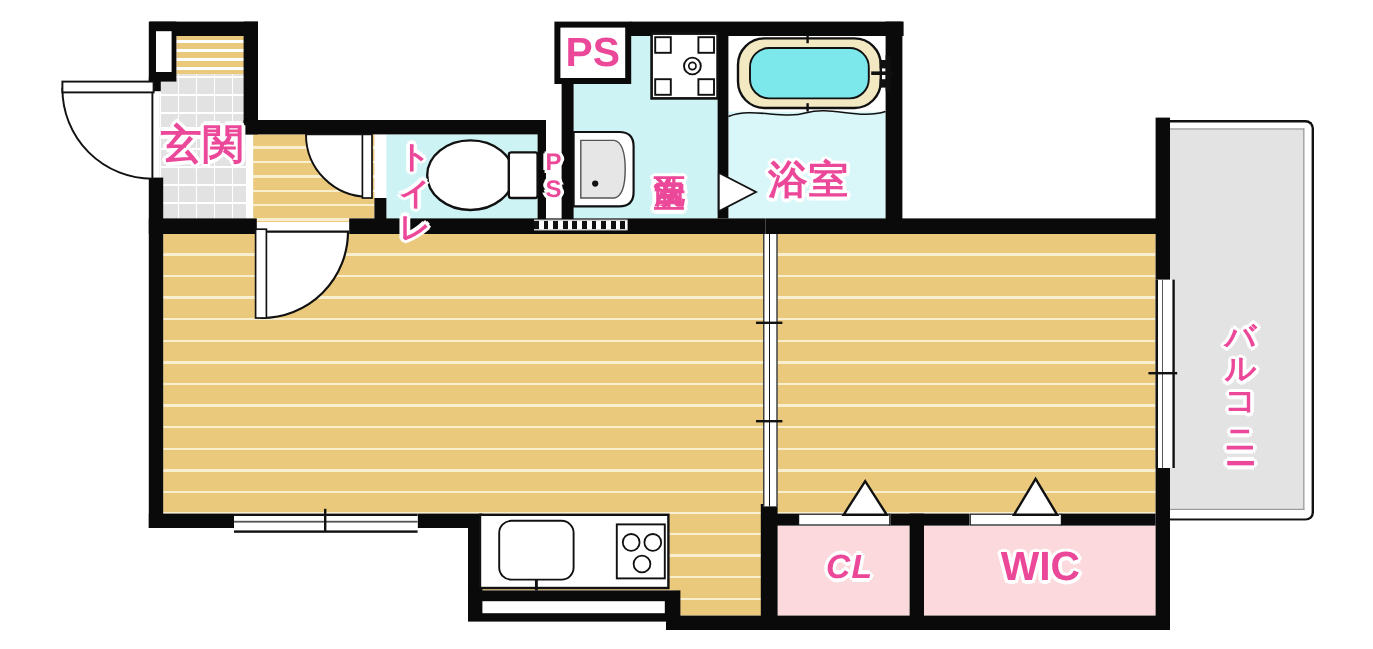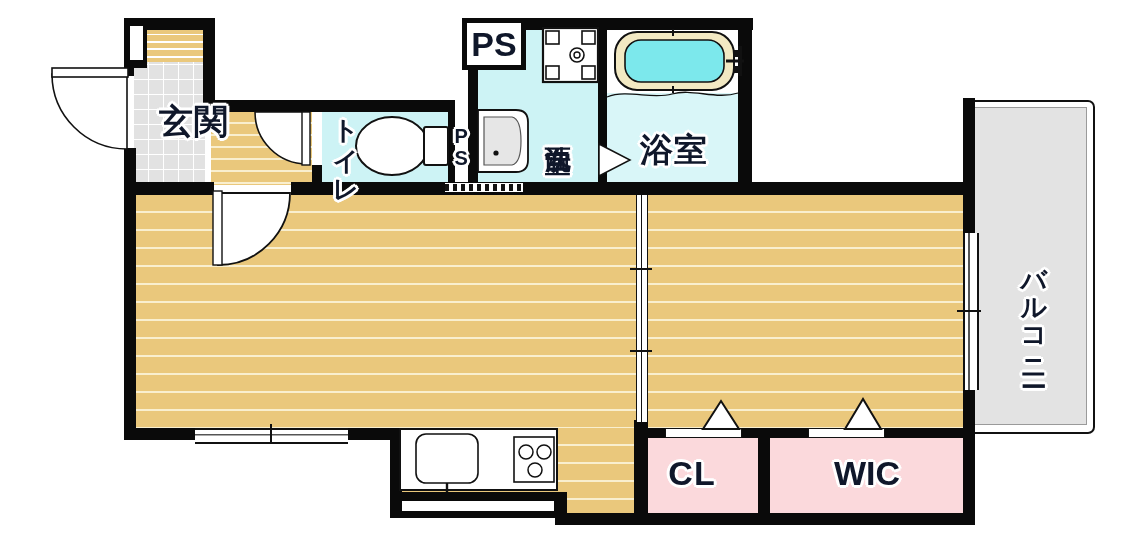--- a/index.html
+++ b/index.html
@@ -12,21 +12,21 @@
   .floor-wood-12{position:absolute;background:repeating-linear-gradient(180deg,
       var(--wood,#eac87c) 0 10px, var(--wood-stripe,#f9efcf) 10px 12px);}
   .floor-wood-7{position:absolute;background:repeating-linear-gradient(180deg,
       var(--wood,#eac87c) 0 5.5px, #ffffff 5.5px 7.5px);}
   .floor-tile{position:absolute;background-color:var(--tile,#e2e2e2);
       background-image:repeating-linear-gradient(0deg,#fff 0 1.5px,transparent 1.5px 15px),
                        repeating-linear-gradient(90deg,#fff 0 1.5px,transparent 1.5px 15px);}
   .floor-wet{position:absolute;background:var(--wet,#cdf3f5);}
   .floor-bath{position:absolute;background:var(--bath-floor,#d9f6f8);}
   .floor-pink{position:absolute;background:var(--closet,#fbd9dc);}
-  .lbl{position:absolute;transform:translate(-50%,-50%);font-weight:bold;color:#0f172a;
+  .lbl{position:absolute;transform:translate(-50%,-50%);font-weight:bold;color:#ec4899;
        white-space:nowrap;line-height:1.02;letter-spacing:1px;
        text-shadow:-2px -2px 0 #fff,2px -2px 0 #fff,-2px 2px 0 #fff,2px 2px 0 #fff,
                    0 -3px 0 #fff,0 3px 0 #fff,-3px 0 0 #fff,3px 0 0 #fff;}
   .vert{writing-mode:vertical-rl;}
   .vert-up{writing-mode:vertical-rl;text-orientation:upright;}
   .window-h{position:absolute;background:#fff;border-top:2px solid #111;border-bottom:2px solid #111;
       background-image:linear-gradient(#555,#555);background-size:100% 1.5px;
       background-position:0 3.5px;background-repeat:no-repeat;}
   .window-v{position:absolute;background:#fff;border-left:2px solid #111;border-right:2px solid #111;
       background-image:linear-gradient(90deg,transparent 0 3px,#555 3px 4.5px,transparent 4.5px);}
@@ -171,23 +171,23 @@
       </g>
       <g>
         <rect x="514" y="437" width="40" height="45" fill="#fff" stroke="#111" stroke-width="1.6"></rect>
         <circle cx="526" cy="452" r="7" fill="#fff" stroke="#111" stroke-width="1.5"></circle>
         <circle cx="544" cy="452" r="7" fill="#fff" stroke="#111" stroke-width="1.5"></circle>
         <circle cx="535" cy="470" r="7" fill="#fff" stroke="#111" stroke-width="1.5"></circle>
       </g>
     </g>
   </svg>
 
-  <div class="lbl" style="left:169px;top:121px;font-size:34px;margin-left:25px;">玄関</div>
+  <div class="lbl" style="left:169px;top:121px;font-size:34px;">玄関</div>
   <div class="lbl vert" style="left:346px;top:146px;font-size:26px;">トイレ</div>
   <div class="lbl" style="left:494px;top:44px;font-size:34px;letter-spacing:0;">PS</div>
   <div class="lbl vert-up" style="left:461px;top:147px;font-size:20px;letter-spacing:0;">PS</div>
   <div class="lbl vert" style="left:558px;top:127px;font-size:26px;">洗面室</div>
   <div class="lbl" style="left:674px;top:150px;font-size:33px;">浴室</div>
   <div class="lbl vert" style="left:1034px;top:312px;font-size:26px;">バルコニー</div>
-  <div class="lbl" style="left:692px;top:473px;font-size:34px;">CL</div>
+  <div class="lbl" style="left:708px;top:473px;font-size:28px;font-style:italic;">CL</div>
   <div class="lbl" style="left:867px;top:473px;font-size:34px;letter-spacing:0;">WIC</div>
 
 </div>
 
 </body></html>

